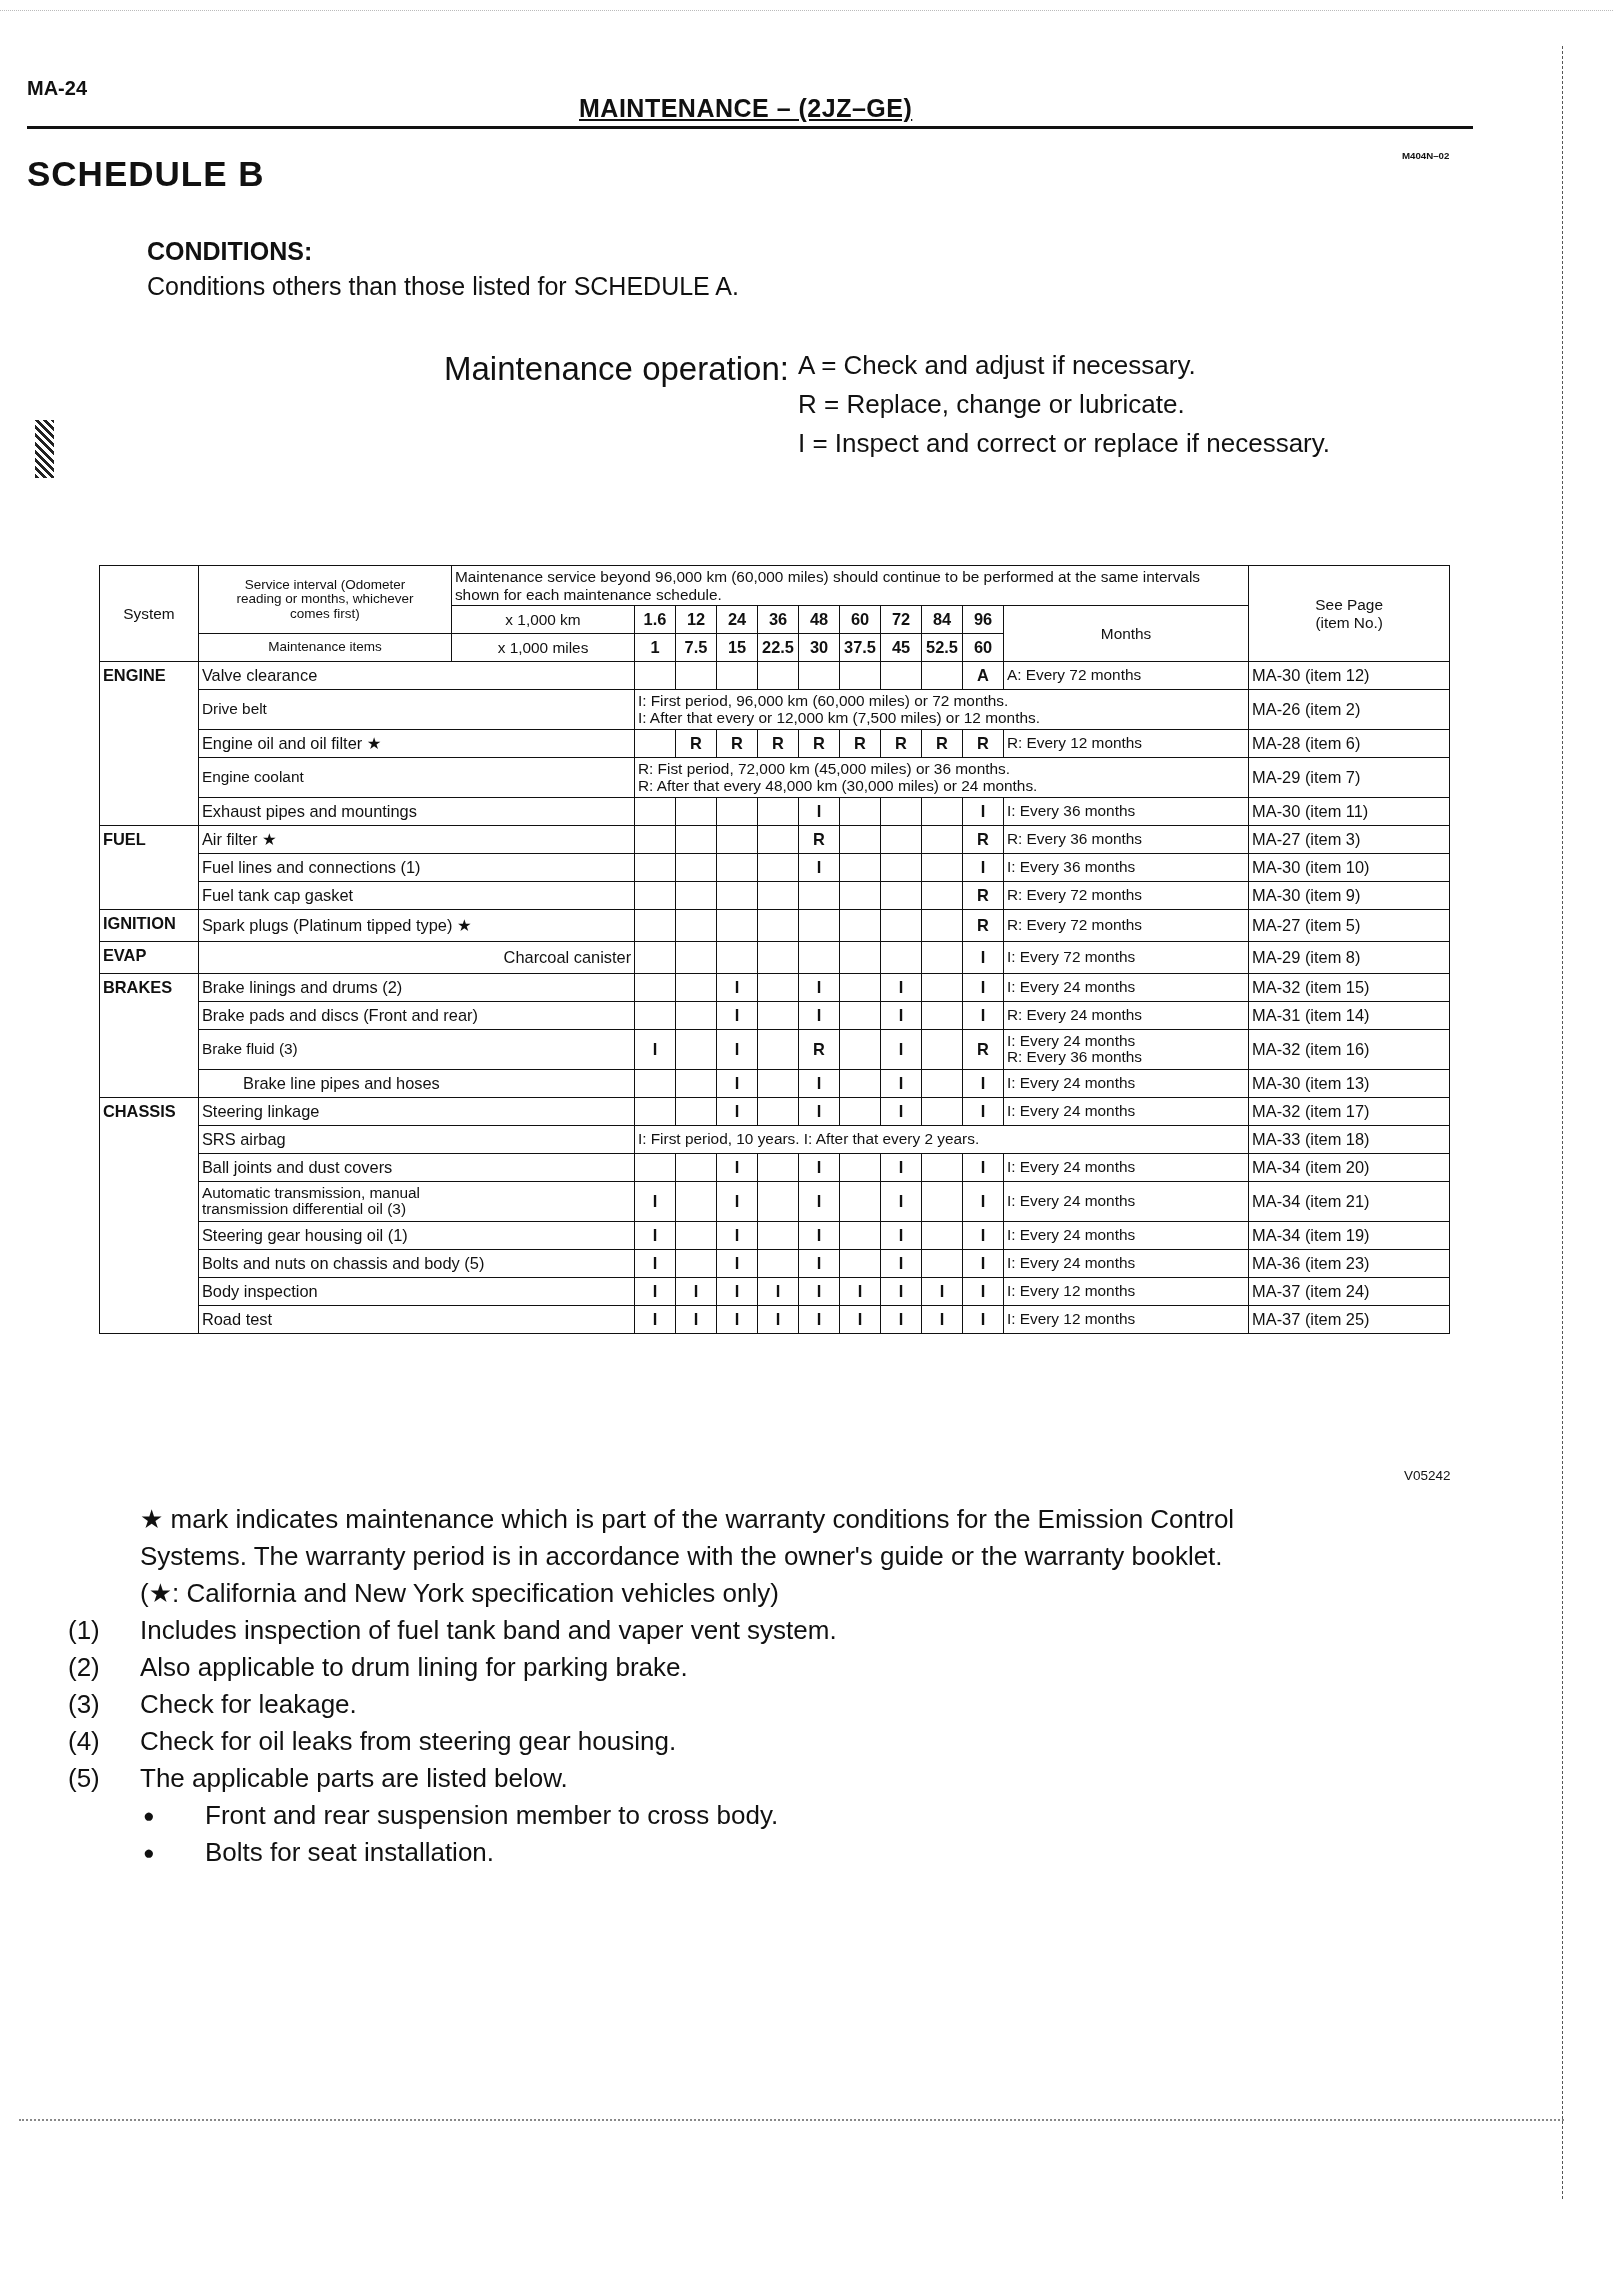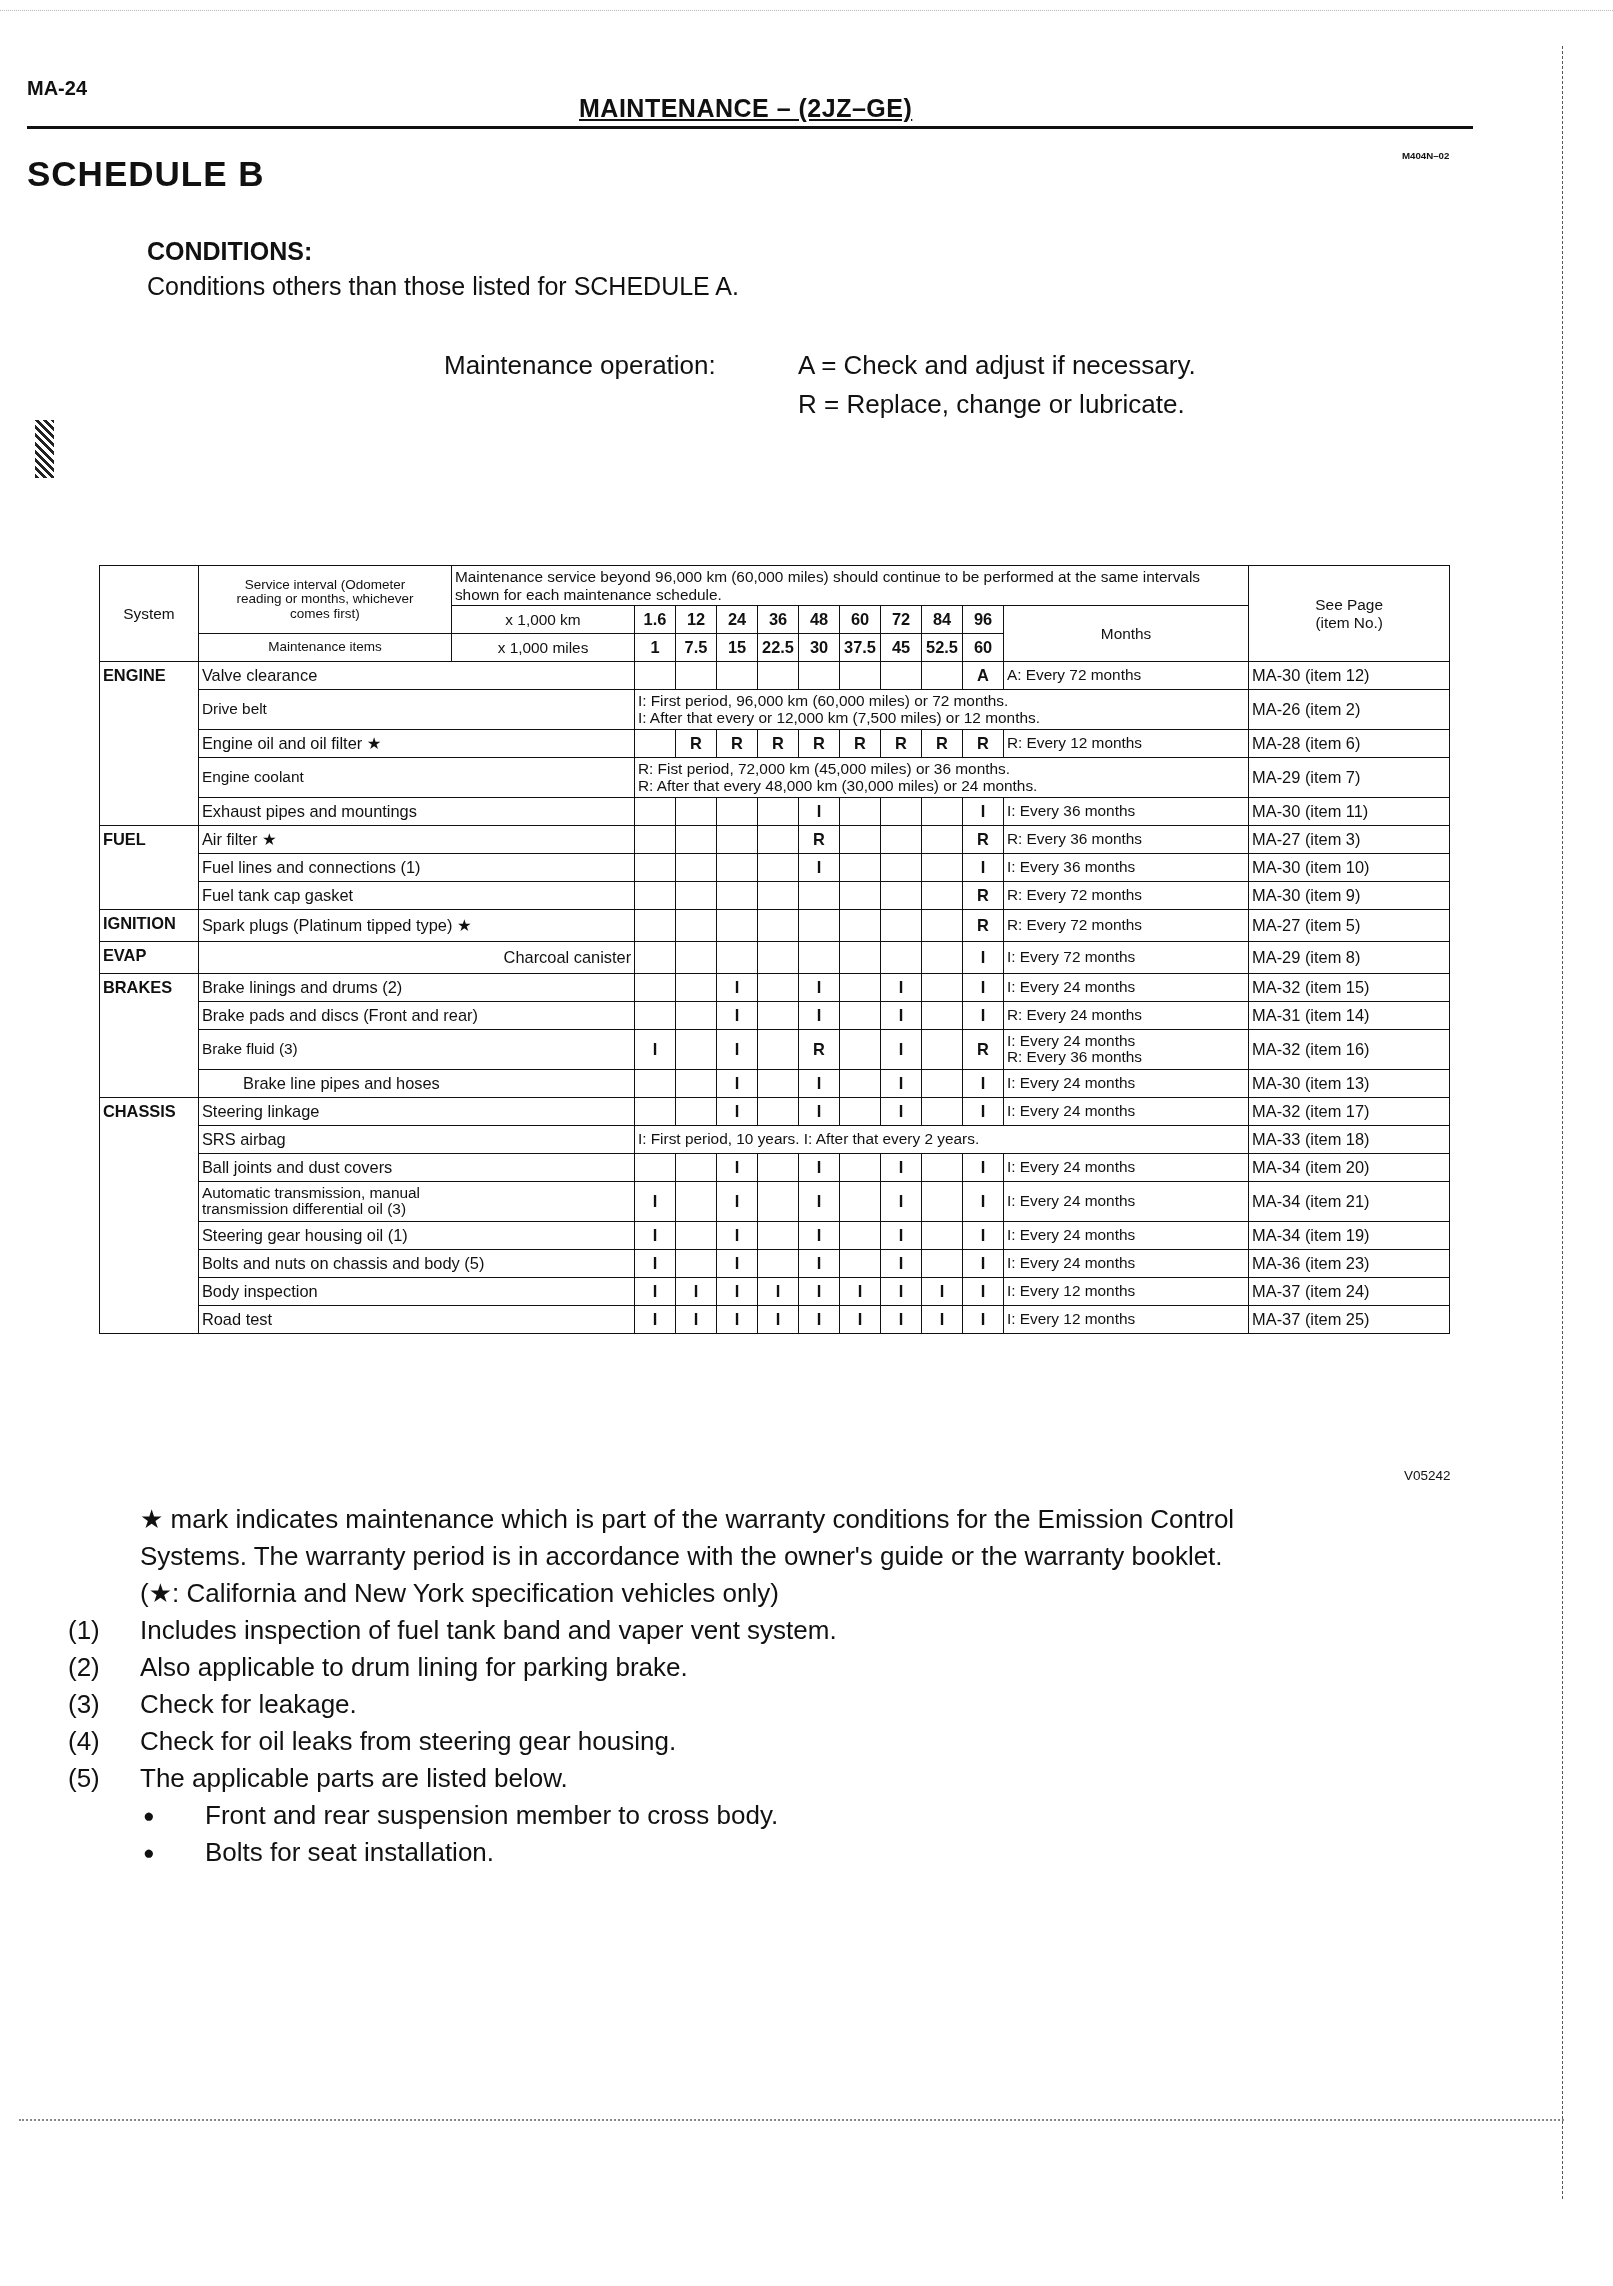--- a/index.html
+++ b/index.html
@@ -35,21 +35,21 @@
   .schedule-title {
     position: absolute; left: 27px; top: 154px; font-weight: bold; font-size: 35px; letter-spacing: 1px;
   }
   .conditions-head {
     position: absolute; left: 147px; top: 237px; font-weight: bold; font-size: 25px;
   }
   .conditions-text {
     position: absolute; left: 147px; top: 272px; font-size: 25px;
   }
   .mo-label {
-    position: absolute; left: 444px; top: 350px; font-size: 26px;
+    position: absolute; left: 444px; top: 350px; font-size: 33px;
   }
   .mo-list { position: absolute; left: 798px; top: 350px; font-size: 26px; }
   .mo-list div { height: 39px; line-height: 31px; }
   .side-mark {
     position: absolute; left: 35px; top: 420px; width: 19.3px; height: 58px;
     background: repeating-linear-gradient(45deg, #222 0 2.9px, #fff 2.9px 5.8px);
   }
 
   
   .sched-table {
@@ -94,20 +94,21 @@
 <div class="schedule-title">SCHEDULE B</div>
 <div class="conditions-head">CONDITIONS:</div>
 <div class="conditions-text">Conditions others than those listed for SCHEDULE A.</div>
 
 <div class="side-mark"></div>
 
 <div class="mo-label">Maintenance operation:</div>
 <div class="mo-list">
   <div>A = Check and adjust if necessary.</div>
   <div>R = Replace, change or lubricate.</div>
+  <div>I  = Inspect and correct or replace if necessary.</div>
 </div>
 
 <table class="sched-table">
   <colgroup>
     <col style="width:99px">
     <col style="width:253px">
     <col style="width:183px">
     <col style="width:41px">
       <col style="width:41px">
       <col style="width:41px">

